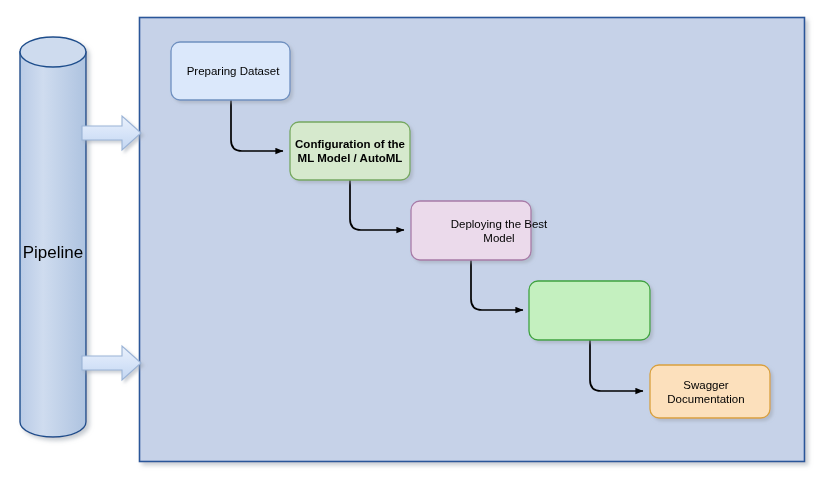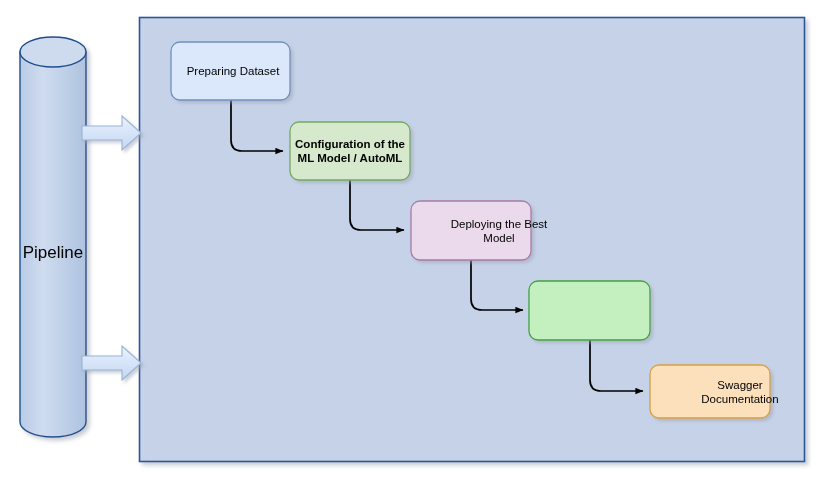--- a/index.html
+++ b/index.html
@@ -135,16 +135,16 @@
 
   <div class="node-label" style="left:171px; top:42px; width:124px; height:58px;">Preparing Dataset</div>
 
   <div class="node-label" style="left:290px; top:122px; width:120px; height:58px;font-weight:bold;">Configuration of the
 ML Model / AutoML</div>
 
   <div class="node-label" style="left:411px; top:201px; width:140px; height:59px;margin-left:18px;">Deploying the Best
 Model</div>
 
 
-  <div class="node-label" style="left:688px; top:365px; width:104px; height:53px;">Swagger
+  <div class="node-label" style="left:654px; top:365px; width:104px; height:53px;">Swagger
 Documentation</div>
 
 </div>
 
 </body></html>

